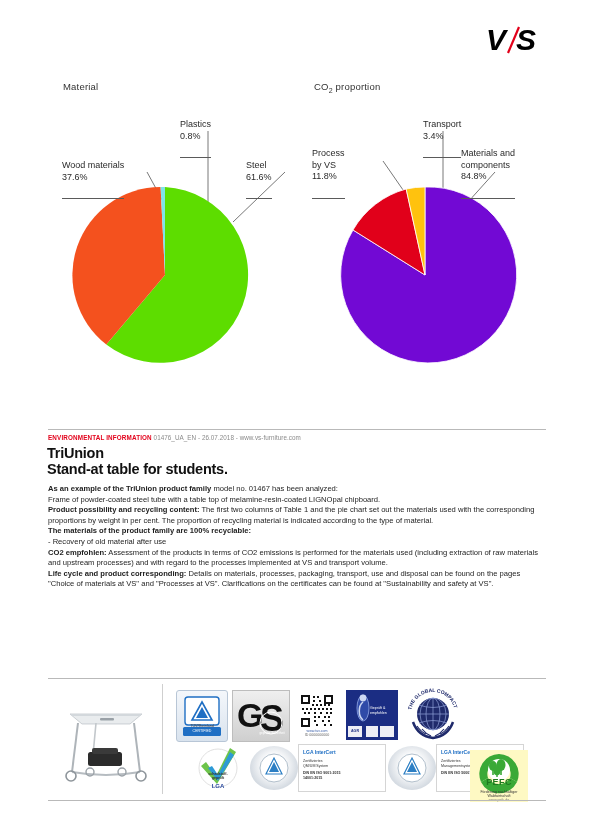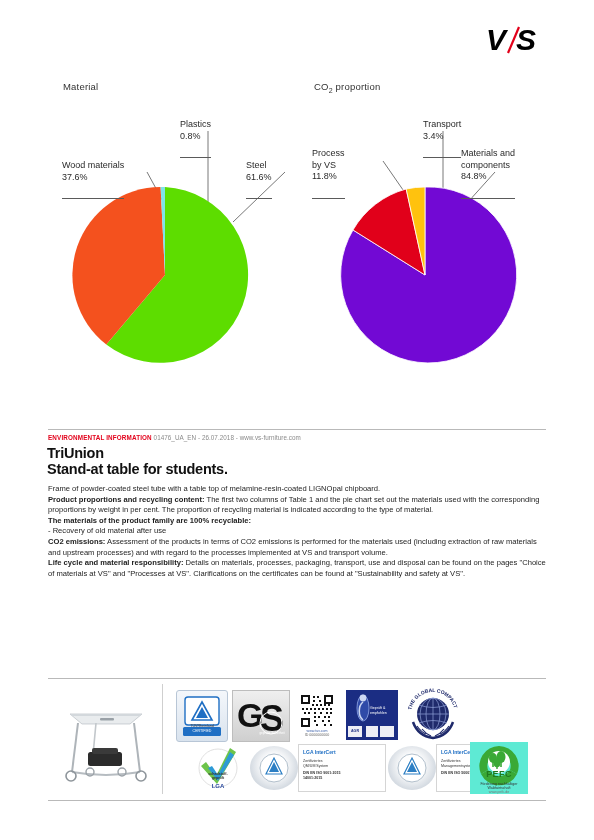--- a/index.html
+++ b/index.html
@@ -73,21 +73,21 @@
 
   #b-lga1{left:22px;top:58px;width:52px;height:50px;background:#fff;}
   #b-lgac1{left:80px;top:60px;width:48px;height:44px;
            background:radial-gradient(circle at 50% 45%,#ffffff 30%,#cfd6de 75%,#aab3bd 100%);
            border-radius:50%;}
   #b-cert1{left:128px;top:58px;width:86px;height:46px;background:#fff;border:0.7px solid #d5d5d5;}
   #b-lgac2{left:218px;top:60px;width:48px;height:44px;
            background:radial-gradient(circle at 50% 45%,#ffffff 30%,#cfd6de 75%,#aab3bd 100%);
            border-radius:50%;}
   #b-cert2{left:266px;top:58px;width:86px;height:46px;background:#fff;border:0.7px solid #d5d5d5;}
-  #b-pefc{left:300px;top:56px;width:58px;height:52px;background:#5eead4;}
+  #b-pefc{left:300px;top:64px;width:58px;height:52px;background:#fef9c3;}
 </style>
 </head>
 <body>
 
 <div class="page">
 
   <div class="logo">
     <svg viewBox="0 0 62 36" width="62" height="36" aria-hidden="true">
       <text x="0" y="28" font-family="Liberation Sans, sans-serif" font-size="30" font-weight="bold" font-style="italic" fill="#000">V</text>
       <text x="30" y="28" font-family="Liberation Sans, sans-serif" font-size="30" font-weight="bold" font-style="italic" fill="#000">S</text>
@@ -171,26 +171,27 @@
     <span class="ei">ENVIRONMENTAL INFORMATION</span>
     <span class="mi">01476_UA_EN - 26.07.2018 - www.vs-furniture.com</span>
   </div>
 
   <div class="doc-title">
     <span>TriUnion</span><br>
     <span>Stand-at table for students.</span>
   </div>
 
   <div class="body" id="body-copy">
+      <p><b>As an example of the TriUnion product family</b> model no. 01467 has been analyzed:</p>
       <p>Frame of powder-coated steel tube with a table top of melamine-resin-coated LIGNOpal chipboard.</p>
-      <p><b>Product proportions and recycling content:</b> The first two columns of Table 1 and the pie chart set out the materials used with the corresponding proportions by weight in per cent. The proportion of recycling material is indicated according to the type of material.</p>
+      <p><b>Product possibility and recycling content:</b> The first two columns of Table 1 and the pie chart set out the materials used with the corresponding proportions by weight in per cent. The proportion of recycling material is indicated according to the type of material.</p>
       <p><b>The materials of the product family are 100% recyclable:</b></p>
       <p>- Recovery of old material after use</p>
-      <p><b>CO2 emissions:</b> Assessment of the products in terms of CO2 emissions is performed for the materials used (including extraction of raw materials and upstream processes) and with regard to the processes implemented at VS and transport volume.</p>
-      <p><b>Life cycle and material responsibility:</b> Details on materials, processes, packaging, transport, use and disposal can be found on the pages "Choice of materials at VS" and "Processes at VS". Clarifications on the certificates can be found at "Sustainability and safety at VS".</p>
+      <p><b>CO2 empfohlen:</b> Assessment of the products in terms of CO2 emissions is performed for the materials used (including extraction of raw materials and upstream processes) and with regard to the processes implemented at VS and transport volume.</p>
+      <p><b>Life cycle and product corresponding:</b> Details on materials, processes, packaging, transport, use and disposal can be found on the pages "Choice of materials at VS" and "Processes at VS". Clarifications on the certificates can be found at "Sustainability and safety at VS".</p>
     </div>
 
   <div class="rule" id="rule-foot-top"></div>
 
   <div class="footer">
     <div class="foot-div" id="fd1"></div>
 
     <svg class="prod-photo" viewBox="0 0 100 96">
       <polygon points="14,22 86,22 74,32 26,32" fill="#e9ecee" stroke="#b9bfc4" stroke-width="0.7"></polygon>
       <polygon points="14,22 86,22 84,24 16,24" fill="#d3d8dc"></polygon>

